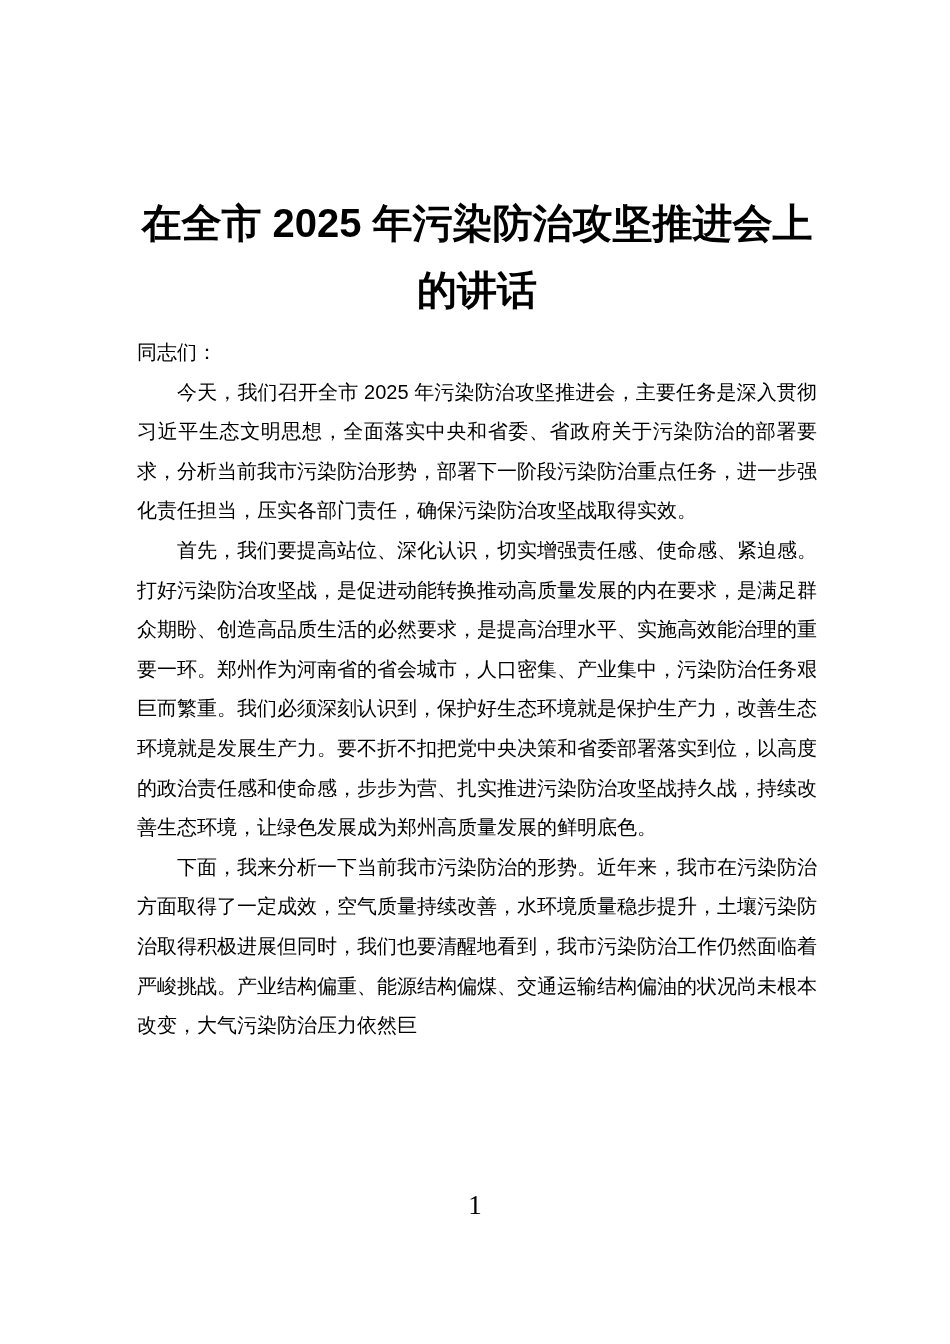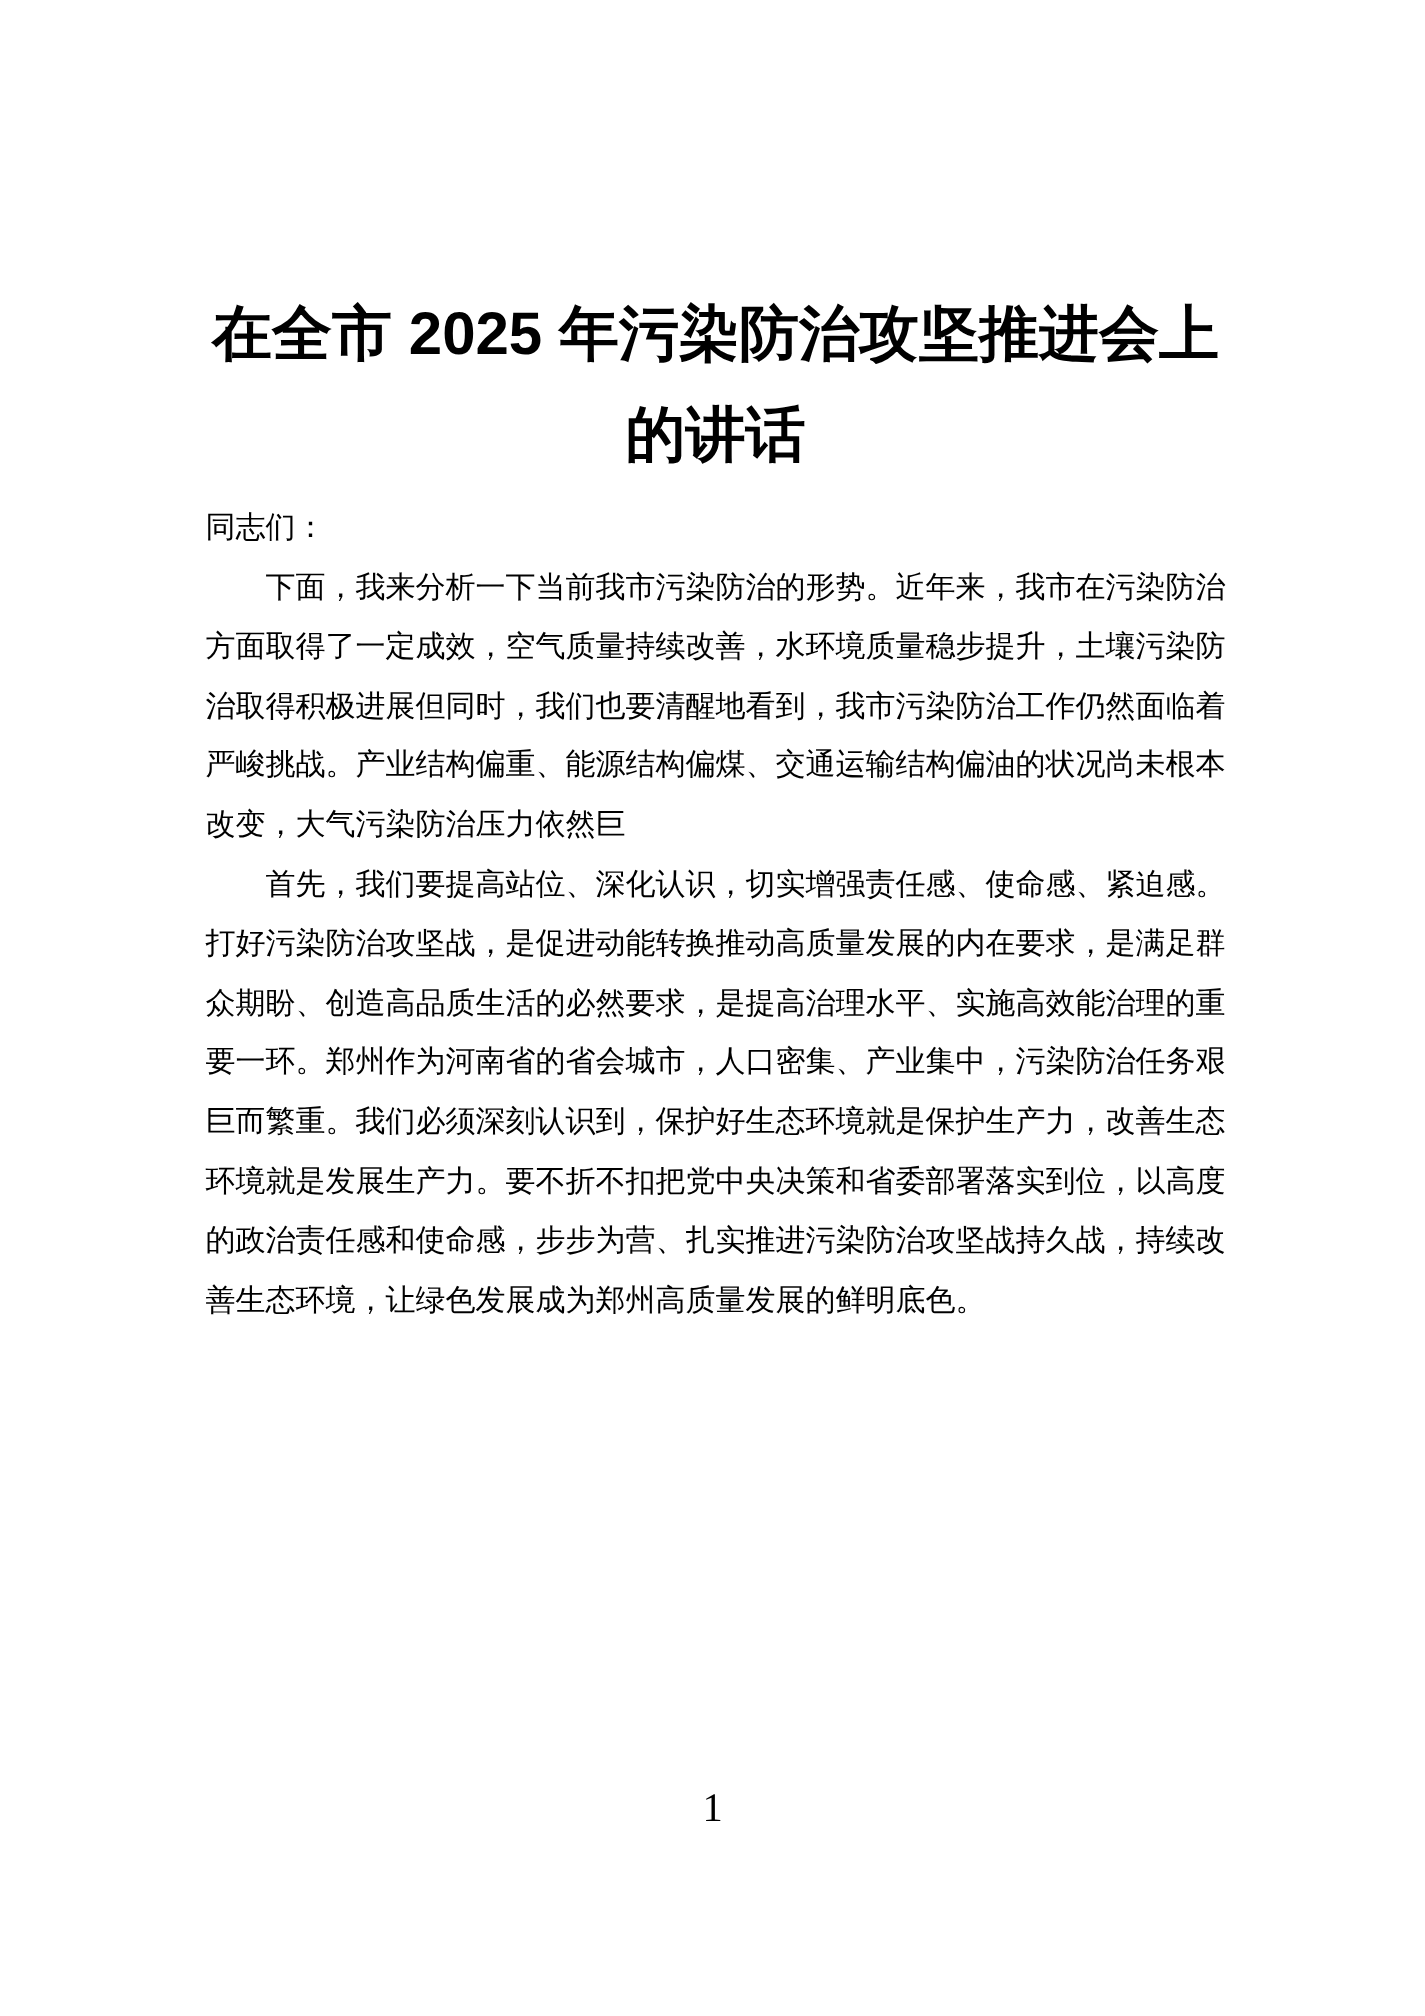--- a/index.html
+++ b/index.html
@@ -80,22 +80,23 @@
 <body>
 
 <div id="page">
 
   <h1 id="doc-title">在全市 2025 年污染防治攻坚推进会上的讲话</h1>
 
   <div id="body-block">
 
     <p class="para">同志们：</p>
 
+    <p class="para indent">今天，我们召开全市 2025 年污染防治攻坚推进会，主要任务是深入贯彻习近平生态文明思想，全面落实中央和省委、省政府关于污染防治的部署要求，分析当前我市污染防治形势，部署下一阶段污染防治重点任务，进一步强化责任担当，压实各部门责任，确保污染防治攻坚战取得实效。</p>
+
+    <p class="para indent">首先，我们要提高站位、深化认识，切实增强责任感、使命感、紧迫感。打好污染防治攻坚战，是促进动能转换推动高质量发展的内在要求，是满足群众期盼、创造高品质生活的必然要求，是提高治理水平、实施高效能治理的重要一环。郑州作为河南省的省会城市，人口密集、产业集中，污染防治任务艰巨而繁重。我们必须深刻认识到，保护好生态环境就是保护生产力，改善生态环境就是发展生产力。要不折不扣把党中央决策和省委部署落实到位，以高度的政治责任感和使命感，步步为营、扎实推进污染防治攻坚战持久战，持续改善生态环境，让绿色发展成为郑州高质量发展的鲜明底色。</p>
 
     <p class="para indent">下面，我来分析一下当前我市污染防治的形势。近年来，我市在污染防治方面取得了一定成效，空气质量持续改善，水环境质量稳步提升，土壤污染防治取得积极进展但同时，我们也要清醒地看到，我市污染防治工作仍然面临着严峻挑战。产业结构偏重、能源结构偏煤、交通运输结构偏油的状况尚未根本改变，大气污染防治压力依然巨</p>
-
-    <p class="para indent">首先，我们要提高站位、深化认识，切实增强责任感、使命感、紧迫感。打好污染防治攻坚战，是促进动能转换推动高质量发展的内在要求，是满足群众期盼、创造高品质生活的必然要求，是提高治理水平、实施高效能治理的重要一环。郑州作为河南省的省会城市，人口密集、产业集中，污染防治任务艰巨而繁重。我们必须深刻认识到，保护好生态环境就是保护生产力，改善生态环境就是发展生产力。要不折不扣把党中央决策和省委部署落实到位，以高度的政治责任感和使命感，步步为营、扎实推进污染防治攻坚战持久战，持续改善生态环境，让绿色发展成为郑州高质量发展的鲜明底色。</p>
 
   </div>
 
   <div id="page-number">1</div>
 
 </div>
 
 </body></html>

